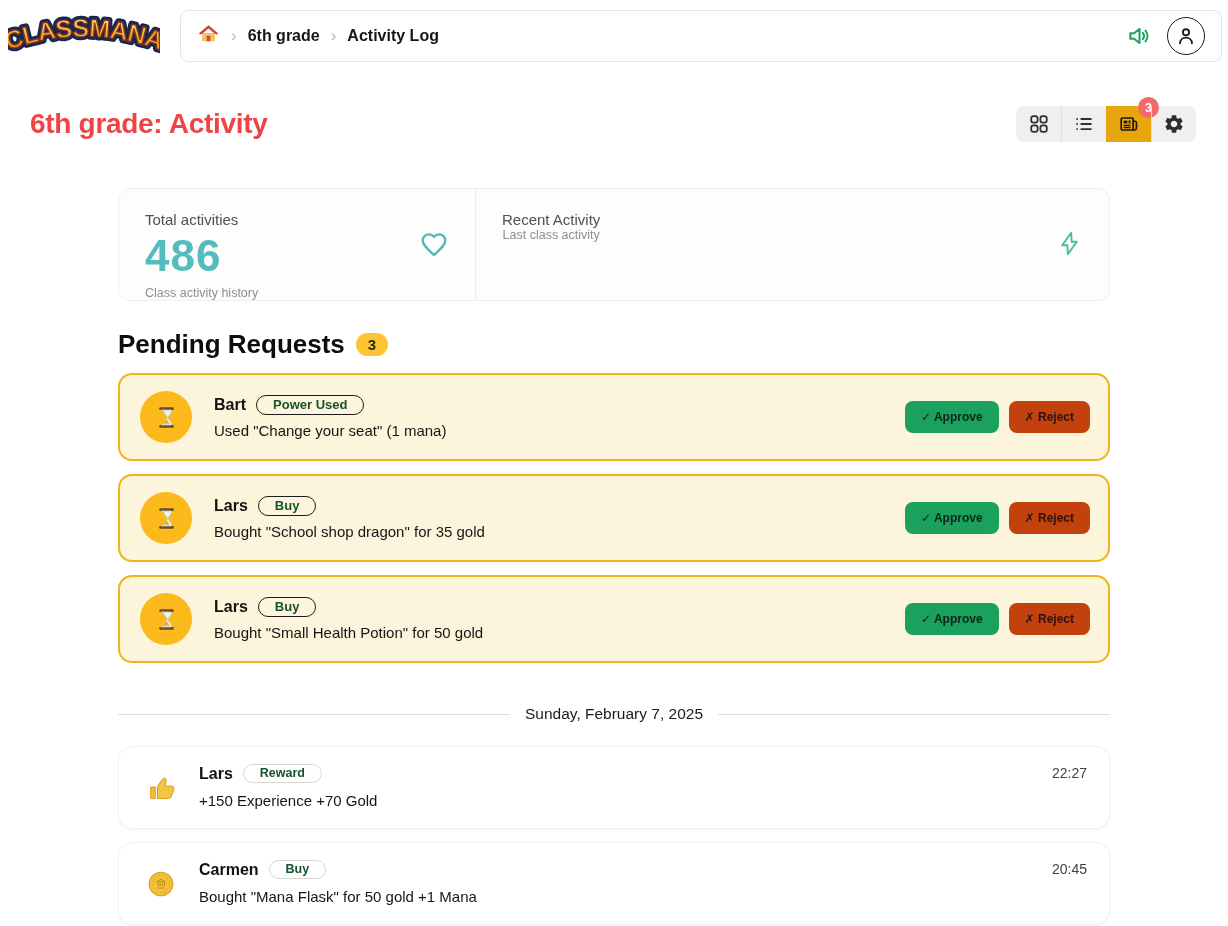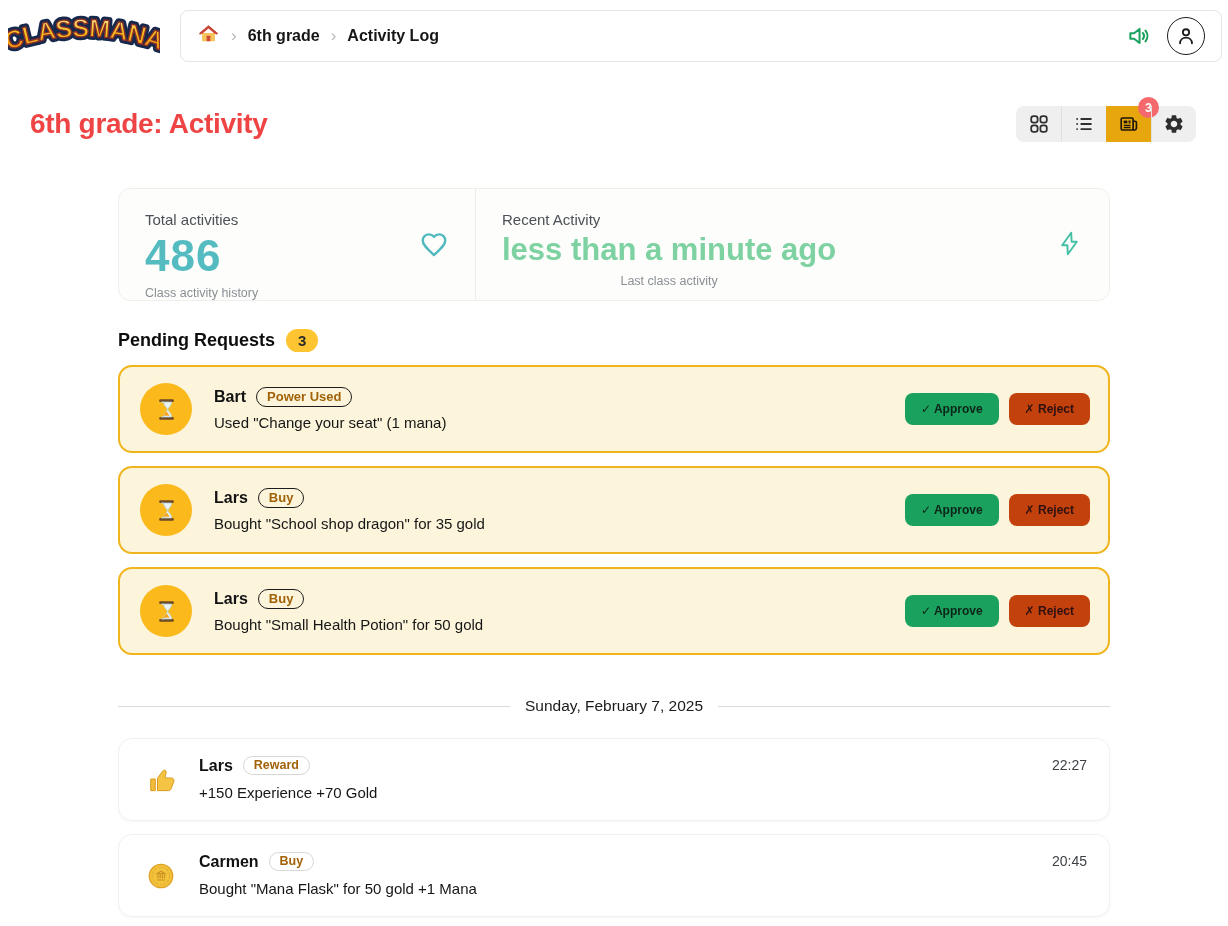--- a/index.html
+++ b/index.html
@@ -39,33 +39,33 @@
   .stat { padding: 22px 26px 20px 26px; display: flex; justify-content: space-between; align-items: stretch; }
   .stat-left { flex: 0 0 356px; }
   .stat-right { flex: 1; border-left: 1px solid #ececea; }
   .stat-label { font-size: 15px; color: #4c5157; }
   .stat-value-1 { font-size: 44px; font-weight: 700; color: #54BCC1; margin: 3px 0 5px; letter-spacing: 1px; }
   .stat-value-2 { font-size: 31px; font-weight: 700; color: #7ED2A2; margin: 4px 0 6px; }
   .stat-sub { font-size: 12.5px; color: #8a8f95; text-align: center; }
   .stat-icon { align-self: center; }
 
   .section-heading { margin-top: 28px; display: flex; align-items: center; gap: 11px; }
-  .section-title { font-size: 18px; font-weight: 700; color: #0d0d0d; }
+  .section-title { font-size: 26px; font-weight: 700; color: #0d0d0d; }
   .count-badge { background: #FFC431; border-radius: 999px; padding: 3px 12px; font-size: 15px;
     font-weight: 600; color: #2c2c2c; }
 
   .pending-card { margin-top: 13px; background: #FCF5DC; border: 2px solid #F0B41C; border-radius: 14px;
     padding: 14px 18px 14px 20px; display: flex; align-items: center; gap: 22px; min-height: 88px; }
   .avatar-circle { width: 52px; height: 52px; border-radius: 50%; background: #FBB91B; flex: 0 0 52px;
     display: flex; align-items: center; justify-content: center; }
   .req-main { flex: 1; }
   .name-row { display: flex; align-items: center; gap: 10px; }
   .actor-name { font-size: 16px; font-weight: 700; color: #121212; }
-  .tag-pill { border: 1.5px solid #1c1c1c; border-radius: 999px; padding: 1px 10px 2px; font-size: 13px;
-    font-weight: 700; color: #a16207; background: transparent; }
+  .tag-pill { border: 1.5px solid #1c1c1c; border-radius: 999px; padding: 1px 16px 2px; font-size: 13px;
+    font-weight: 700; color: #14532d; background: transparent; }
   .req-desc { font-size: 15px; margin-top: 7px; color: #151515; }
   .req-actions { display: flex; gap: 10px; }
   .btn { border: none; border-radius: 8px; padding: 9px 16px; font-size: 12px; font-weight: 700;
     cursor: pointer; font-family: inherit; }
   .btn-approve { background: #19A15D; color: #0d2418; }
   .btn-reject { background: #c2410c; color: #2e1111; }
 
   .date-divider { margin-top: 42px; display: flex; align-items: center; gap: 15px;
     color: #1b1b1b; font-size: 15.5px; }
   .div-line { flex: 1; height: 1px; background: #dadada; }
@@ -182,21 +182,20 @@
       </div>
       <div class="stat-icon">
         <svg width="30" height="30" viewBox="0 0 24 24" fill="none" stroke="#4FB9BE" stroke-width="1.9">
           <path d="M12 20.8l-1.3-1.18C6.1 15.44 3 12.66 3 9.25 3 6.47 5.18 4.3 7.95 4.3c1.57 0 3.07.73 4.05 1.88 .98-1.15 2.48-1.88 4.05-1.88 2.77 0 4.95 2.17 4.95 4.95 0 3.41-3.1 6.19-7.7 10.37L12 20.8z"></path>
         </svg>
       </div>
     </div>
     <div class="stat stat-right">
       <div>
         <div class="stat-label">Recent Activity</div>
-        <div class="stat-value-2">less than a minute ago</div>
         <div class="stat-sub">Last class activity</div>
       </div>
       <div class="stat-icon">
         <svg width="27" height="27" viewBox="0 0 24 24" fill="none" stroke="#45BFA4" stroke-width="1.7" stroke-linejoin="round">
           <path d="M13.5 2.5 L5.5 13.5 h4.6 L10.5 21.5 18.5 10.5 h-4.6 Z"></path>
         </svg>
       </div>
     </div>
   </div>
 

